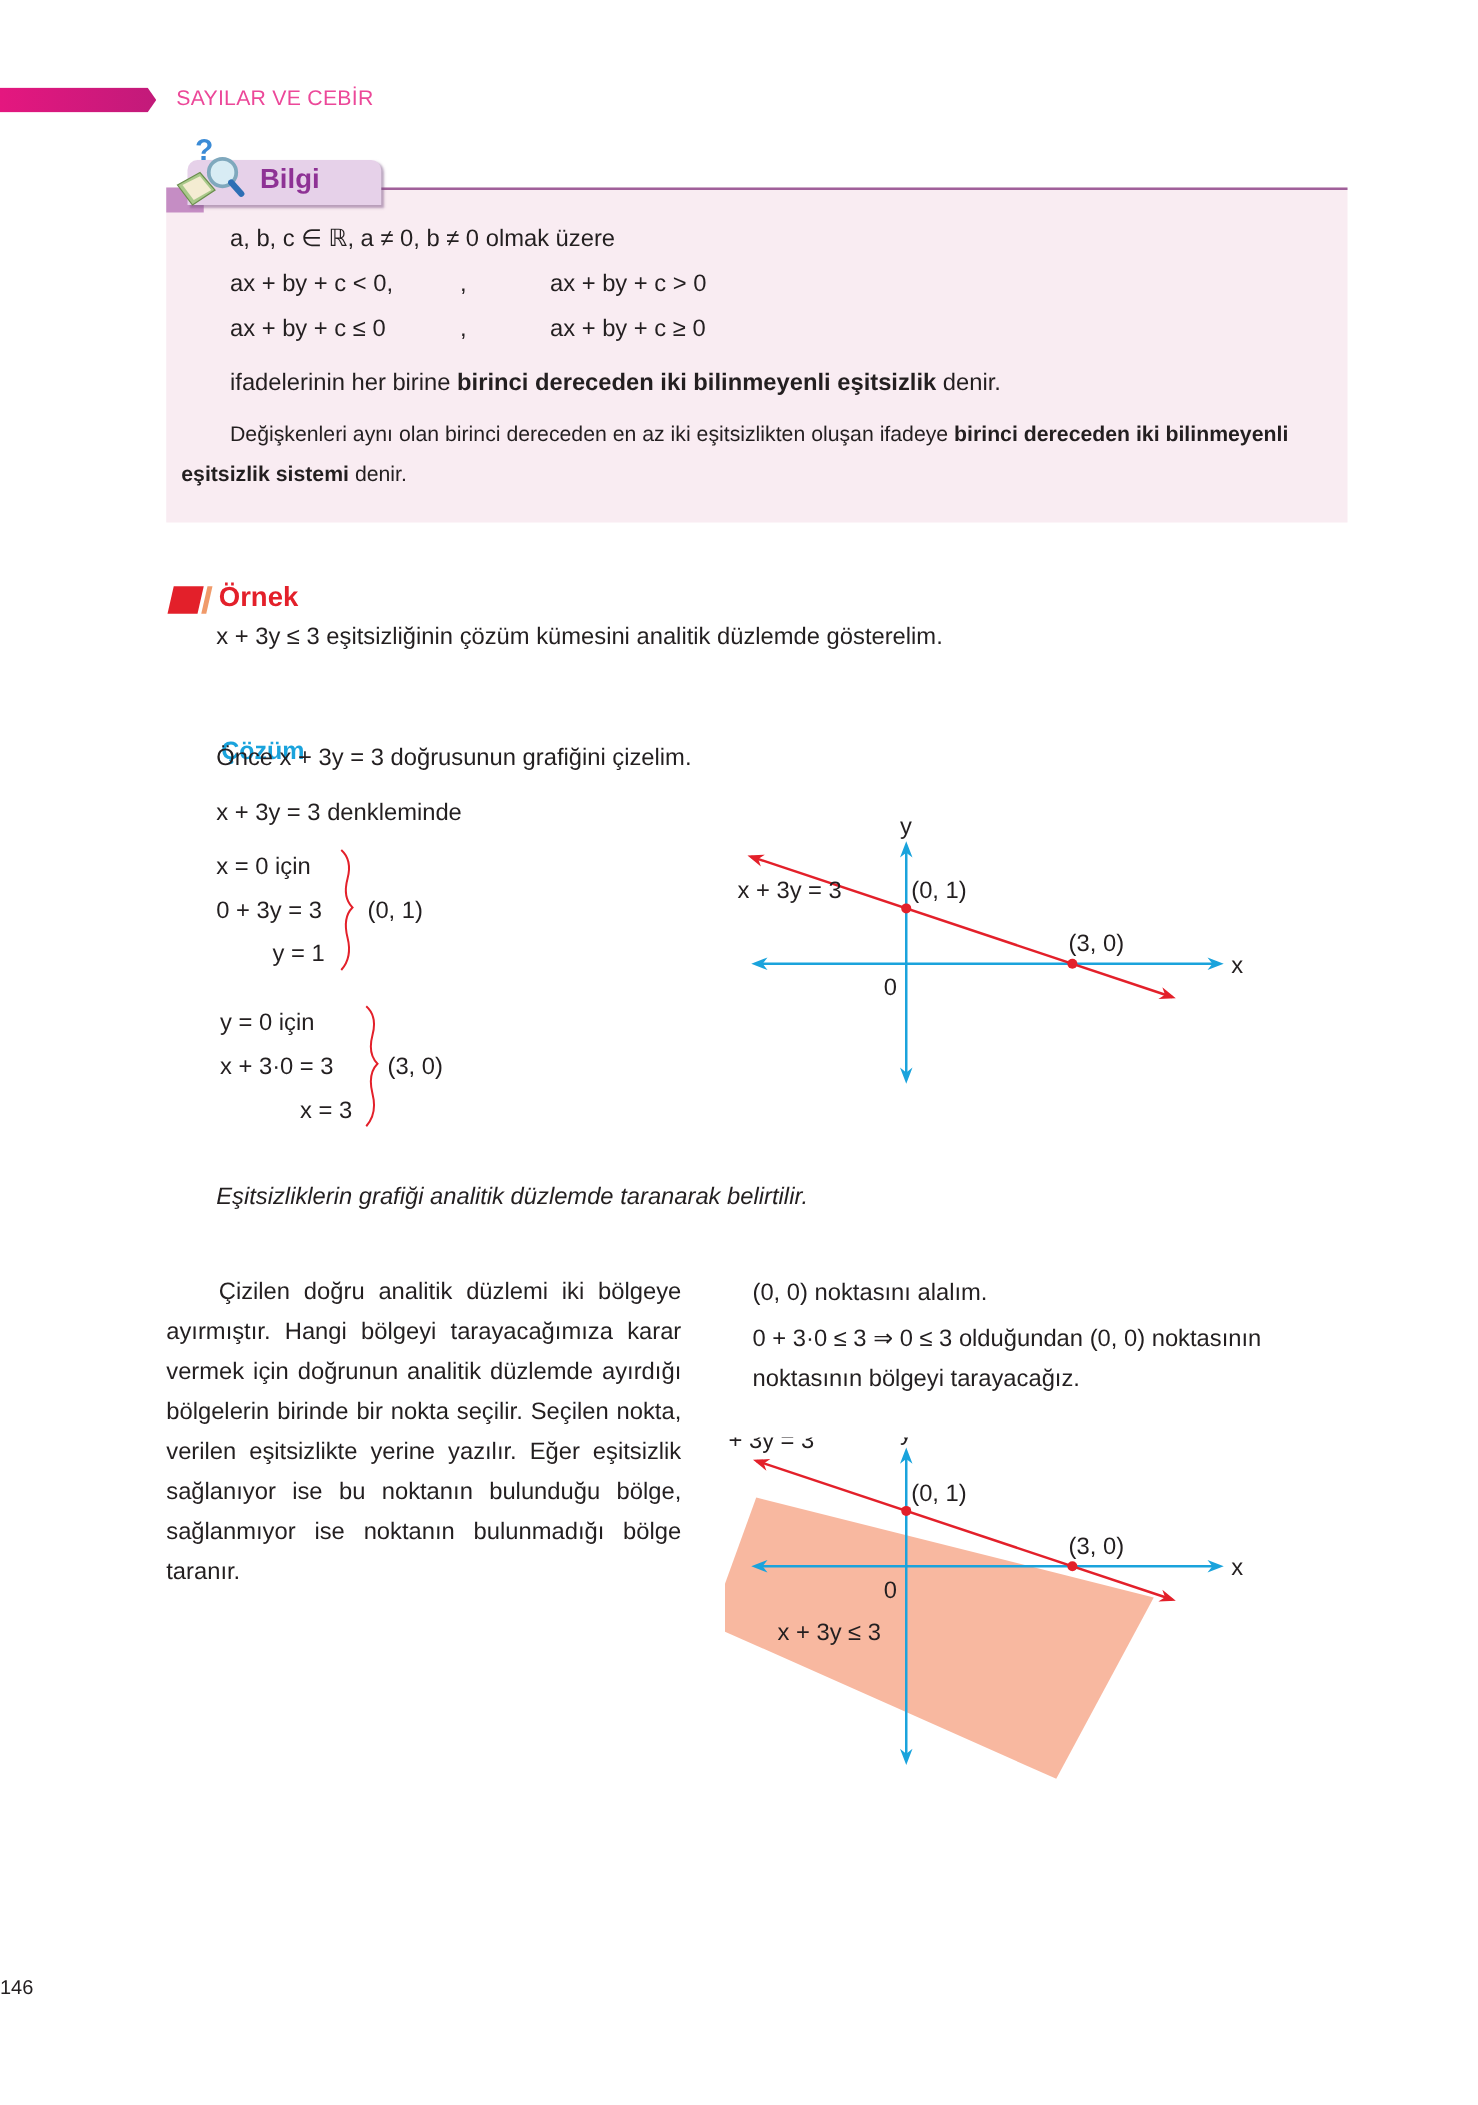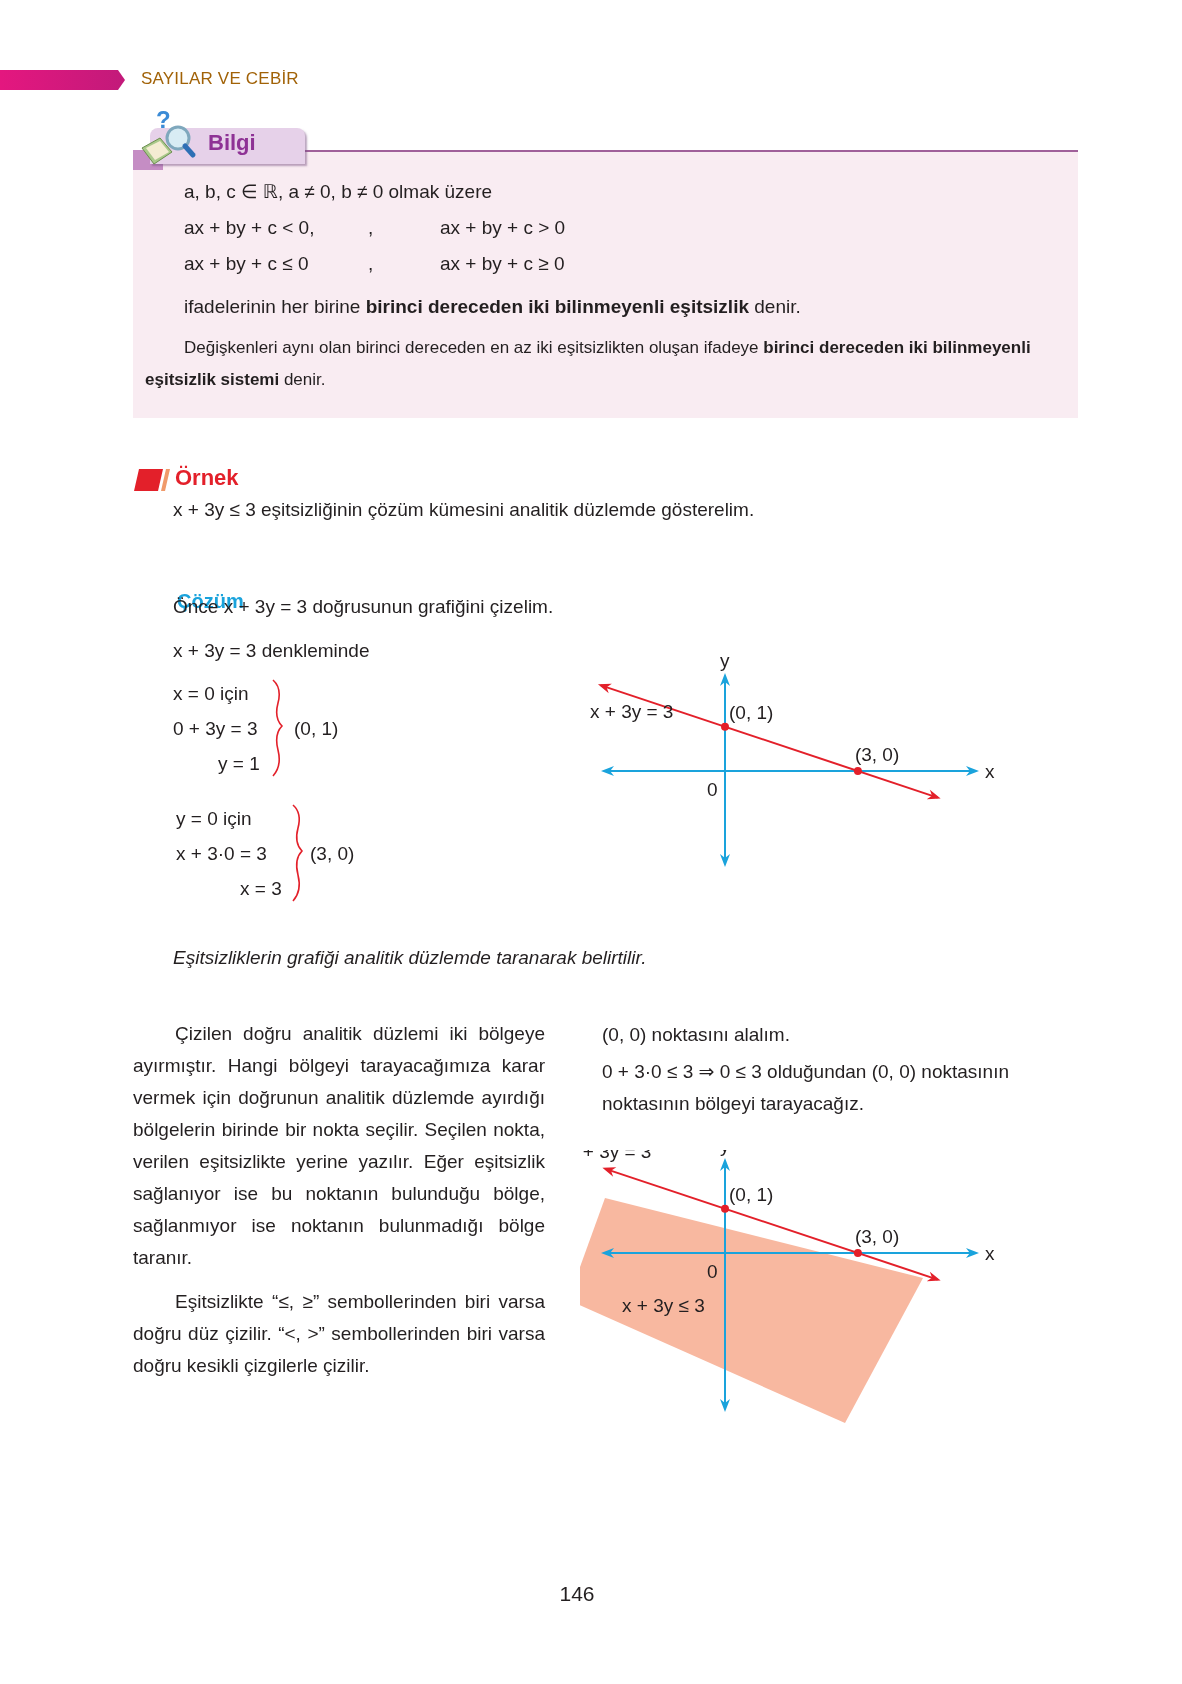--- a/index.html
+++ b/index.html
@@ -5,21 +5,21 @@
   * { margin: 0; padding: 0; box-sizing: border-box; }
   html, body { width: 1182px; height: 1684px; background: #ffffff; }
   body { position: relative; font-family: "Liberation Sans", sans-serif; color: #231f20; overflow: hidden; }
   .abs { position: absolute; }
   .txt { font-size: 19px; line-height: 22px; white-space: nowrap; }
 
   
   .hdr-bar { left: 0; top: 70px; width: 125px; height: 20px;
     background: linear-gradient(90deg, #e4177f 0%, #c21a7a 100%);
     clip-path: polygon(0 0, 118px 0, 125px 50%, 118px 100%, 0 100%); }
-  .hdr-title { left: 141px; top: 69px; font-size: 17px; color: #a16207; letter-spacing: 0.2px; }
+  .hdr-title { left: 141px; top: 69px; font-size: 17px; color: #ec4899; letter-spacing: 0.2px; }
 
   
   .bilgi-box { left: 133px; top: 150px; width: 945px; height: 268px; background: #f9ecf2; }
   .bilgi-rule { left: 300px; top: 150px; width: 778px; height: 2px; background: #a0609a; }
   .bilgi-tab { left: 150px; top: 128px; width: 155px; height: 36px; background: #e6d1e9;
     border-radius: 8px 8px 0 0; box-shadow: 2px 2px 2px rgba(120,80,130,0.5); }
   .bilgi-tab-left { left: 133px; top: 150px; width: 30px; height: 20px; background: #c58dc4; }
   .bilgi-label { left: 208px; top: 130px; font-size: 22px; font-weight: bold; color: #8e3295; }
   .bilgi-icon { left: 138px; top: 108px; width: 60px; height: 62px; }
 
@@ -27,21 +27,21 @@
   .para { font-size: 17px; line-height: 32px; }
 
   
   .ornek-icon { left: 133px; top: 467px; width: 40px; height: 26px; }
   .ornek-label { left: 175px; top: 465px; font-size: 22px; font-weight: bold; color: #e3202a; }
   .cozum-label { left: 177px; top: 590px; font-size: 20px; font-weight: bold; color: #1aa3dc; }
 
   .brace { position: absolute; }
   .justify { text-align: justify; text-align-last: left; font-size: 19px; line-height: 32px; }
   .justify p { text-indent: 42px; margin-bottom: 12px; }
-  .pagenum { left: 0; width: 1154px; top: 1582px; text-align: center; font-size: 21px; }
+  .pagenum { left: 0; width: 1154px; top: 1582px; font-size: 16px; }
   svg text { font-family: "Liberation Sans", sans-serif; }
 </style>
 </head>
 <body>
 
 <div class="abs hdr-bar"></div>
 <div class="abs hdr-title">SAYILAR VE CEBİR</div>
 
 <div class="abs bilgi-box"></div>
 <div class="abs bilgi-rule"></div>
@@ -115,21 +115,20 @@
     <text x="127" y="141" font-size="19" fill="#231f20">0</text>
     <text x="405" y="123" font-size="19" fill="#231f20">x</text>
     <text x="140" y="12" font-size="19" fill="#231f20">y</text>
     <text x="10" y="63" font-size="19" fill="#231f20">x + 3y = 3</text>
   </svg>
 
 <div class="abs txt" style="left:173px; top:947px;font-style:italic;">Eşitsizliklerin grafiği analitik düzlemde taranarak belirtilir.</div>
 
 <div class="abs justify" style="left:133px; top:1018px; width:412px;">
   <p>Çizilen doğru analitik düzlemi iki bölgeye ayırmıştır. Hangi bölgeyi tarayacağımıza karar vermek için doğrunun analitik düzlemde ayırdığı bölgelerin birinde bir nokta seçilir. Seçilen nokta, verilen eşitsizlikte yerine yazılır. Eğer eşitsizlik sağlanıyor ise bu noktanın bulunduğu bölge, sağlanmıyor ise noktanın bulunmadığı bölge taranır.</p>
-  <p>Eşitsizlikte “≤, ≥” sembollerinden biri varsa doğru düz çizilir.  “&lt;, &gt;” sembollerinden biri varsa doğru kesikli çizgilerle çizilir.</p>
 </div>
 
 <div class="abs txt" style="left:602px; top:1024px;">(0, 0) noktasını alalım.</div>
 <div class="abs txt" style="left:602px; top:1061px;">0 + 3·0 ≤ 3  ⇒  0 ≤ 3  olduğundan (0, 0) noktasının</div>
 <div class="abs txt" style="left:602px; top:1093px;">noktasının bölgeyi tarayacağız.</div>
 
 <svg id="chart2" class="abs" style="left:580px; top:1150px;" width="500" height="360">
     <polygon points="25,48 -12,150 265,273 343,128" fill="#f8b8a0"></polygon>
     <line x1="25" y1="103" x2="395" y2="103" stroke="#1aa3dc" stroke-width="2"></line>
     <polygon points="399,103 386,108 389.9,103 386,98" fill="#1aa3dc"></polygon>

